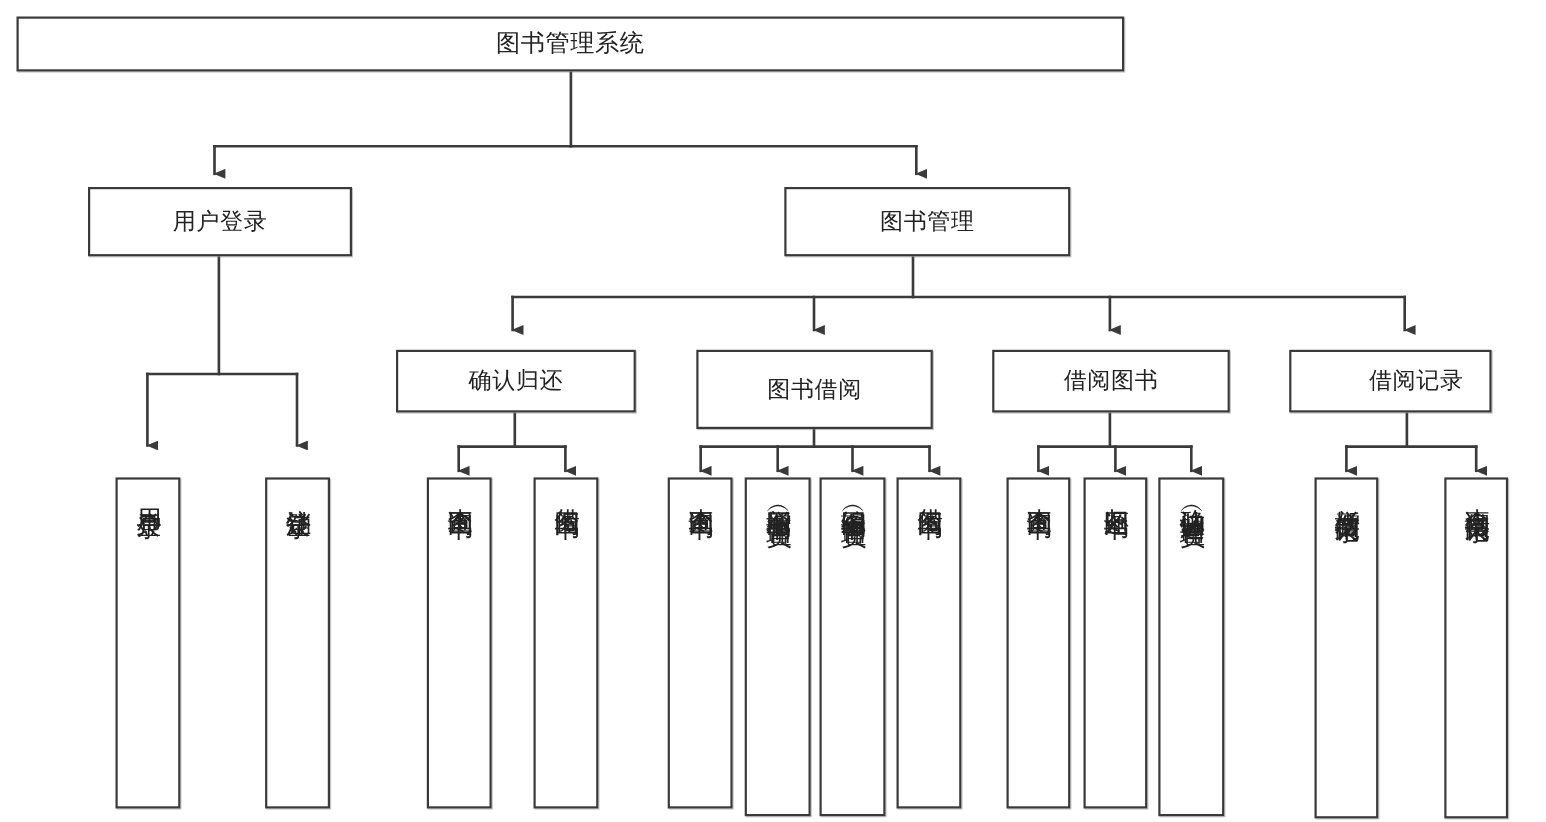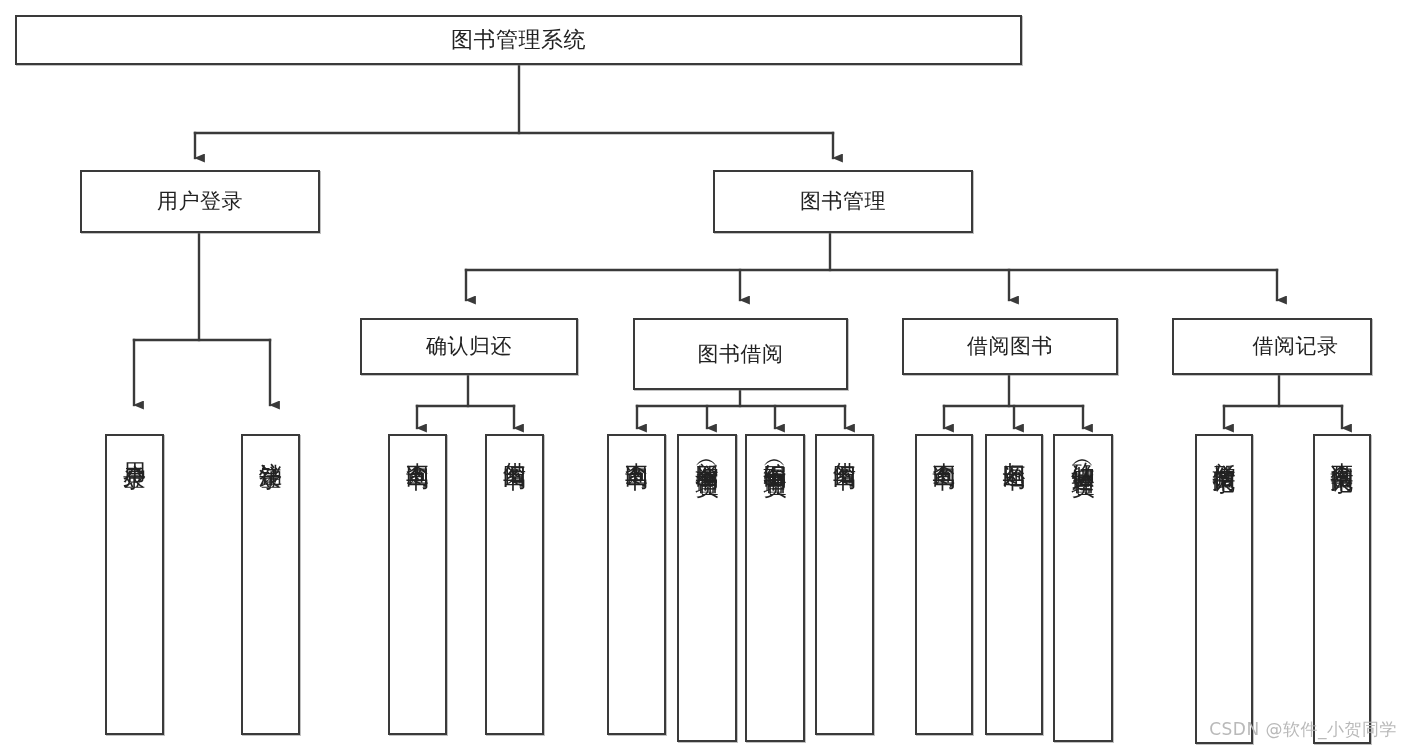--- a/index.html
+++ b/index.html
@@ -140,21 +140,21 @@
 
   <div class="node horiz" style="left:360px; top:318px; width:218px; height:57px;">
     <span class="lbl">确认归还</span>
   </div>
   <div class="node horiz" style="left:633px; top:318px; width:215px; height:72px;">
     <span class="lbl">图书借阅</span>
   </div>
   <div class="node horiz" style="left:902px; top:318px; width:216px; height:57px;">
     <span class="lbl">借阅图书</span>
   </div>
-  <div class="node horiz" style="left:1172px; top:318px; width:200px; height:57px;padding-left:47px;">
+  <div class="node horiz" style="left:1172px; top:318px; width:184px; height:57px;padding-left:47px;">
     <span class="lbl">借阅记录</span>
   </div>
 
   <div class="node vert" style="left:105px; top:434px; width:59px; height:301px;">
     <span class="lbl">用户登录</span>
   </div>
   <div class="node vert" style="left:241px; top:434px; width:59px; height:301px;">
     <span class="lbl">注销登录</span>
   </div>
 
@@ -188,15 +188,14 @@
     <span class="lbl">确认归还（管理员）</span>
   </div>
 
   <div class="node vert" style="left:1195px; top:434px; width:58px; height:310px;">
     <span class="lbl">新增借阅记录</span>
   </div>
   <div class="node vert" style="left:1313px; top:434px; width:58px; height:310px;">
     <span class="lbl">查询借阅记录</span>
   </div>
 
-  <div id="watermark">CSDN @软件_小贺同学</div>
 
 </div>
 
 </body></html>

